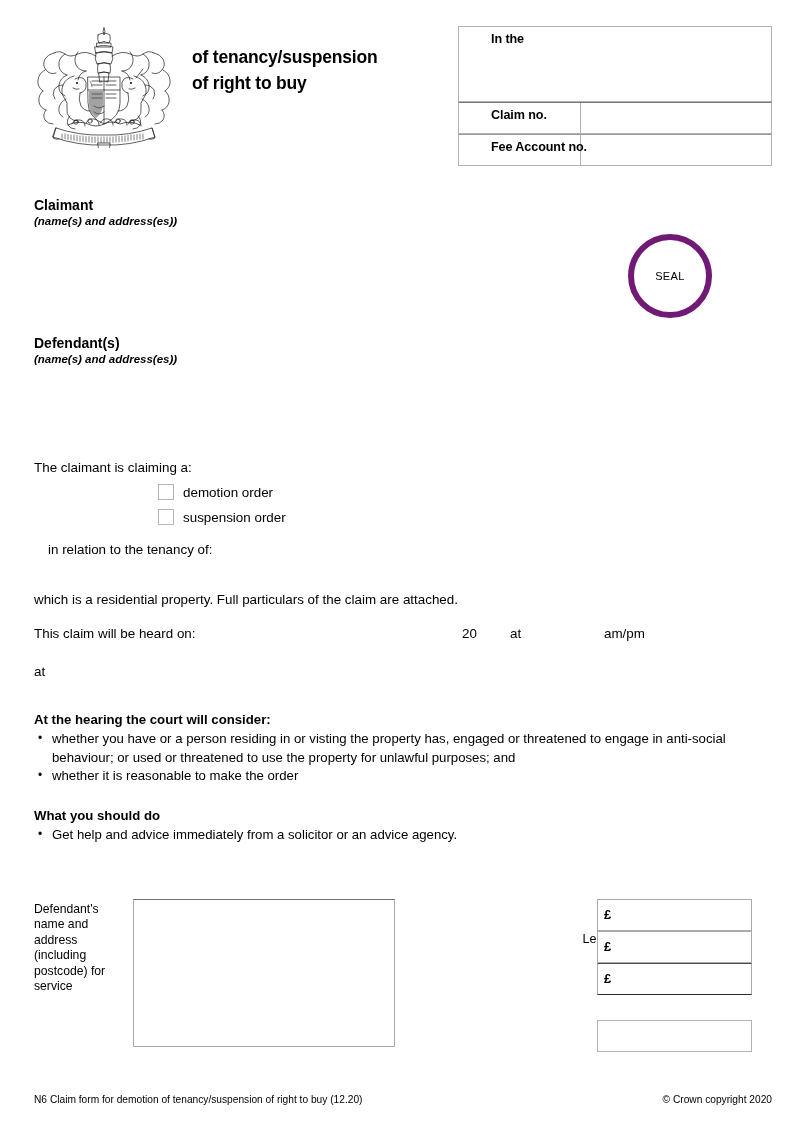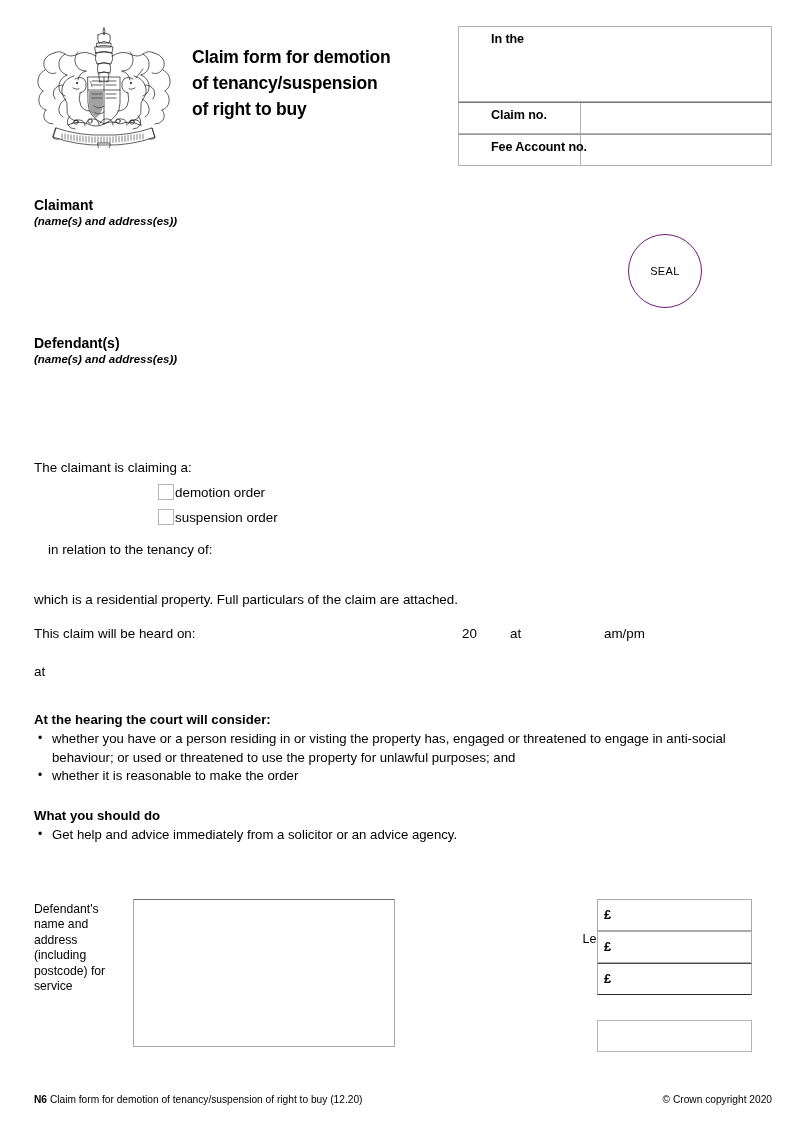--- a/index.html
+++ b/index.html
@@ -108,21 +108,21 @@
     white-space: pre-line;
   }
 
   
   #seal {
     position: absolute;
     left: 628px;
     top: 234px;
     width: 72px;
     height: 72px;
-    border: 1px solid #701a75;
+    border: 6px solid #701a75;
     border-radius: 50%;
     display: flex;
     align-items: center;
     justify-content: center;
     font-size: 11px;
     letter-spacing: 0.4px;
   }
 
   
   #claiming-intro {
@@ -140,21 +140,21 @@
   #check-suspension { top: 509px; }
   .checkbox {
     width: 16px; height: 16px;
     border: 1px solid #b5b5b5;
     box-sizing: border-box;
     background: #ffffff;
     flex: 0 0 auto;
   }
   .check-label {
     font-size: 13.4px;
-    margin-left: 1px;
+    margin-left: 9px;
     white-space: nowrap;
   }
 
   #tenancy-of {
     position: absolute;
     left: 34px; top: 542px;
     font-size: 13.4px;
     margin-left: 14px;
   }
   #tenancy-value {
@@ -303,21 +303,21 @@
 
   
   #footer {
     position: absolute;
     left: 34px; top: 1093px;
     width: 738px;
     font-size: 10.2px;
     line-height: 13px;
   }
   #footer-left { position: absolute; left: 0; top: 0; white-space: nowrap; }
-  #footer-left b { font-weight: bold; }
+  #footer-left b { font-weight: normal; }
   #footer-right { position: absolute; right: 0; top: 0; white-space: nowrap; }
 </style>
 </head>
 <body>
 
 <div id="page">
 
   <div id="crest">
     <svg viewBox="0 0 152 124" xmlns="http://www.w3.org/2000/svg" fill="none" stroke="#1a1a1a" stroke-width="0.7" stroke-linecap="round" stroke-linejoin="round">
 
@@ -401,21 +401,20 @@
                  M82 113 v5.5 M85 113 v5.5 M88 112.5 v5.5 M91 112.5 v5.5 M94 112 v5.5
                  M97 112 v5.5 M100 111.5 v5.5 M103 111 v5 M106 111 v5 M109 110.5 v5
                  M112 110 v5 M115 110 v5"></path>
       </g>
 
       <path d="M70 119 h12 v3 q0 4 -6 6 q-6 -2 -6 -6z"></path>
     </svg>
   </div>
 
   <div id="form-title">
-    <span class="t-line">Claim form for demotion</span>
     <span class="t-line">of tenancy/suspension</span>
     <span class="t-line">of right to buy</span>
   </div>
 
   <div id="court-table">
     <div class="ct-row ct-inthe">
       <span class="ct-label">In the</span>
       <span class="ct-value"></span>
     </div>
     <div class="ct-row ct-claim">

